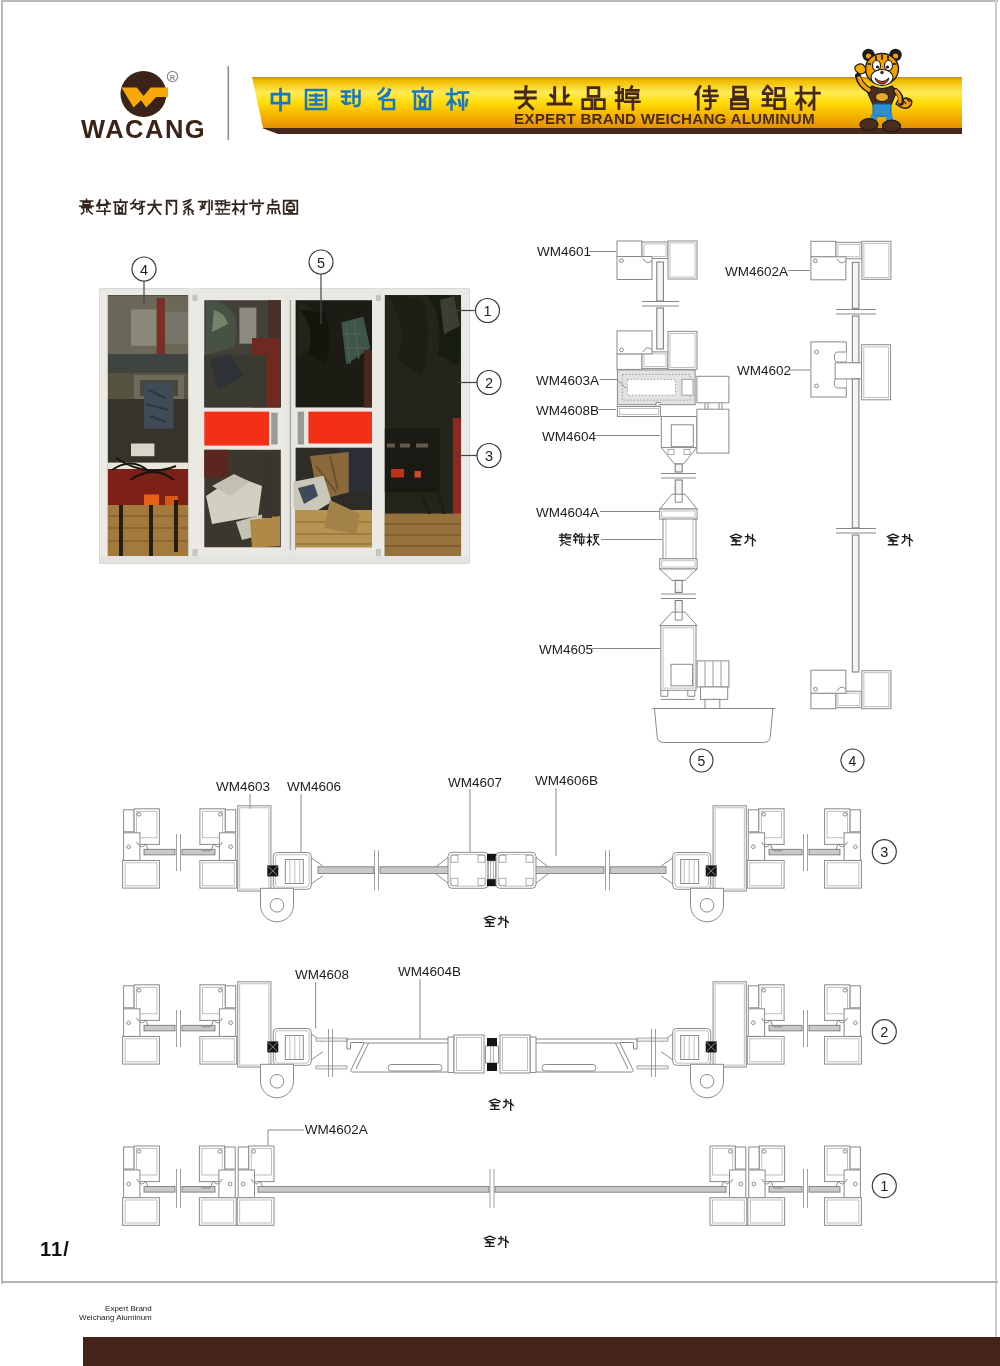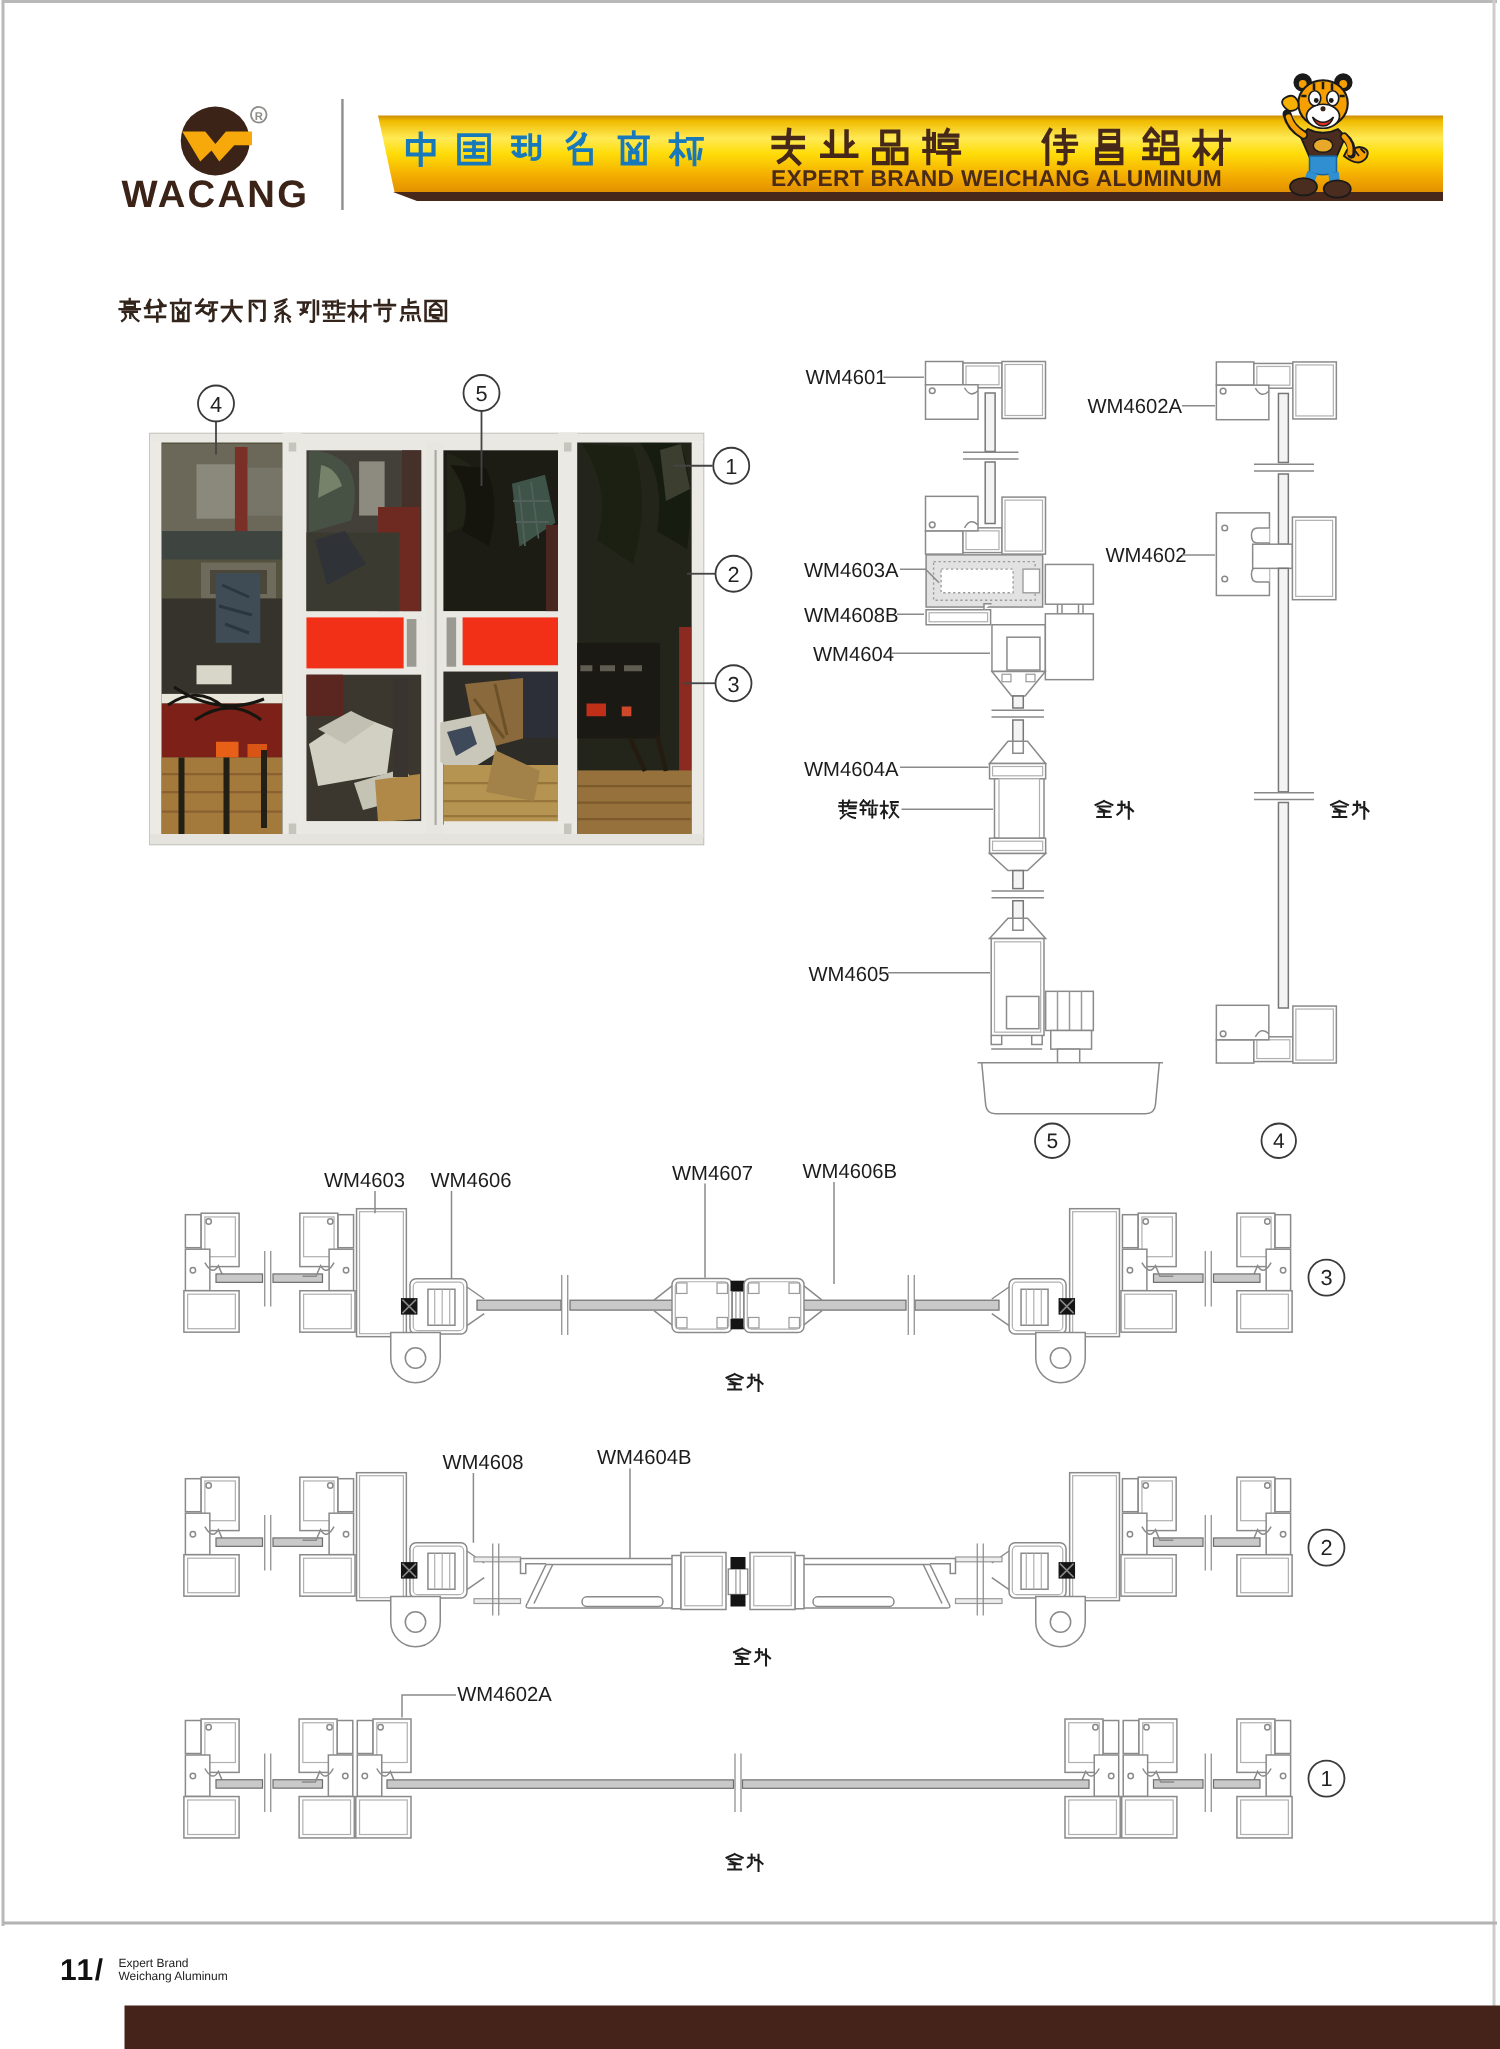--- a/index.html
+++ b/index.html
@@ -810,18 +810,18 @@
 </g>
 
 <g>
         <circle cx="884.3" cy="1185.7" r="12" fill="#fff" stroke="#3a3a3a" stroke-width="1.2"></circle>
 <text x="884.3" y="1190.9" font-size="14.5" fill="#222" text-anchor="middle">1</text>
       </g>
 </svg>
 
 <div class="abs" style="left:2px;top:1281px;width:996px;height:2px;background:#b3b3b3;"></div>
 
-<div class="abs" style="left:40px;top:1303px;font-size:20px;font-weight:bold;color:#111;letter-spacing:1px;">11/</div>
-
-<div class="abs" style="left:79px;top:1305px;font-size:8px;line-height:8.5px;color:#222;">Expert Brand<br>Weichang Aluminum</div>
+<div class="abs" style="left:40px;top:1238px;font-size:20px;font-weight:bold;color:#111;letter-spacing:1px;">11/</div>
+
+<div class="abs" style="left:79px;top:1305px;font-size:8px;line-height:8.5px;color:#222;text-align:right;">Expert Brand<br>Weichang Aluminum</div>
 
 <div class="abs" style="left:83px;top:1337px;width:917px;height:29px;background:#45231a;"></div>
 </div>
 
 </body></html>

